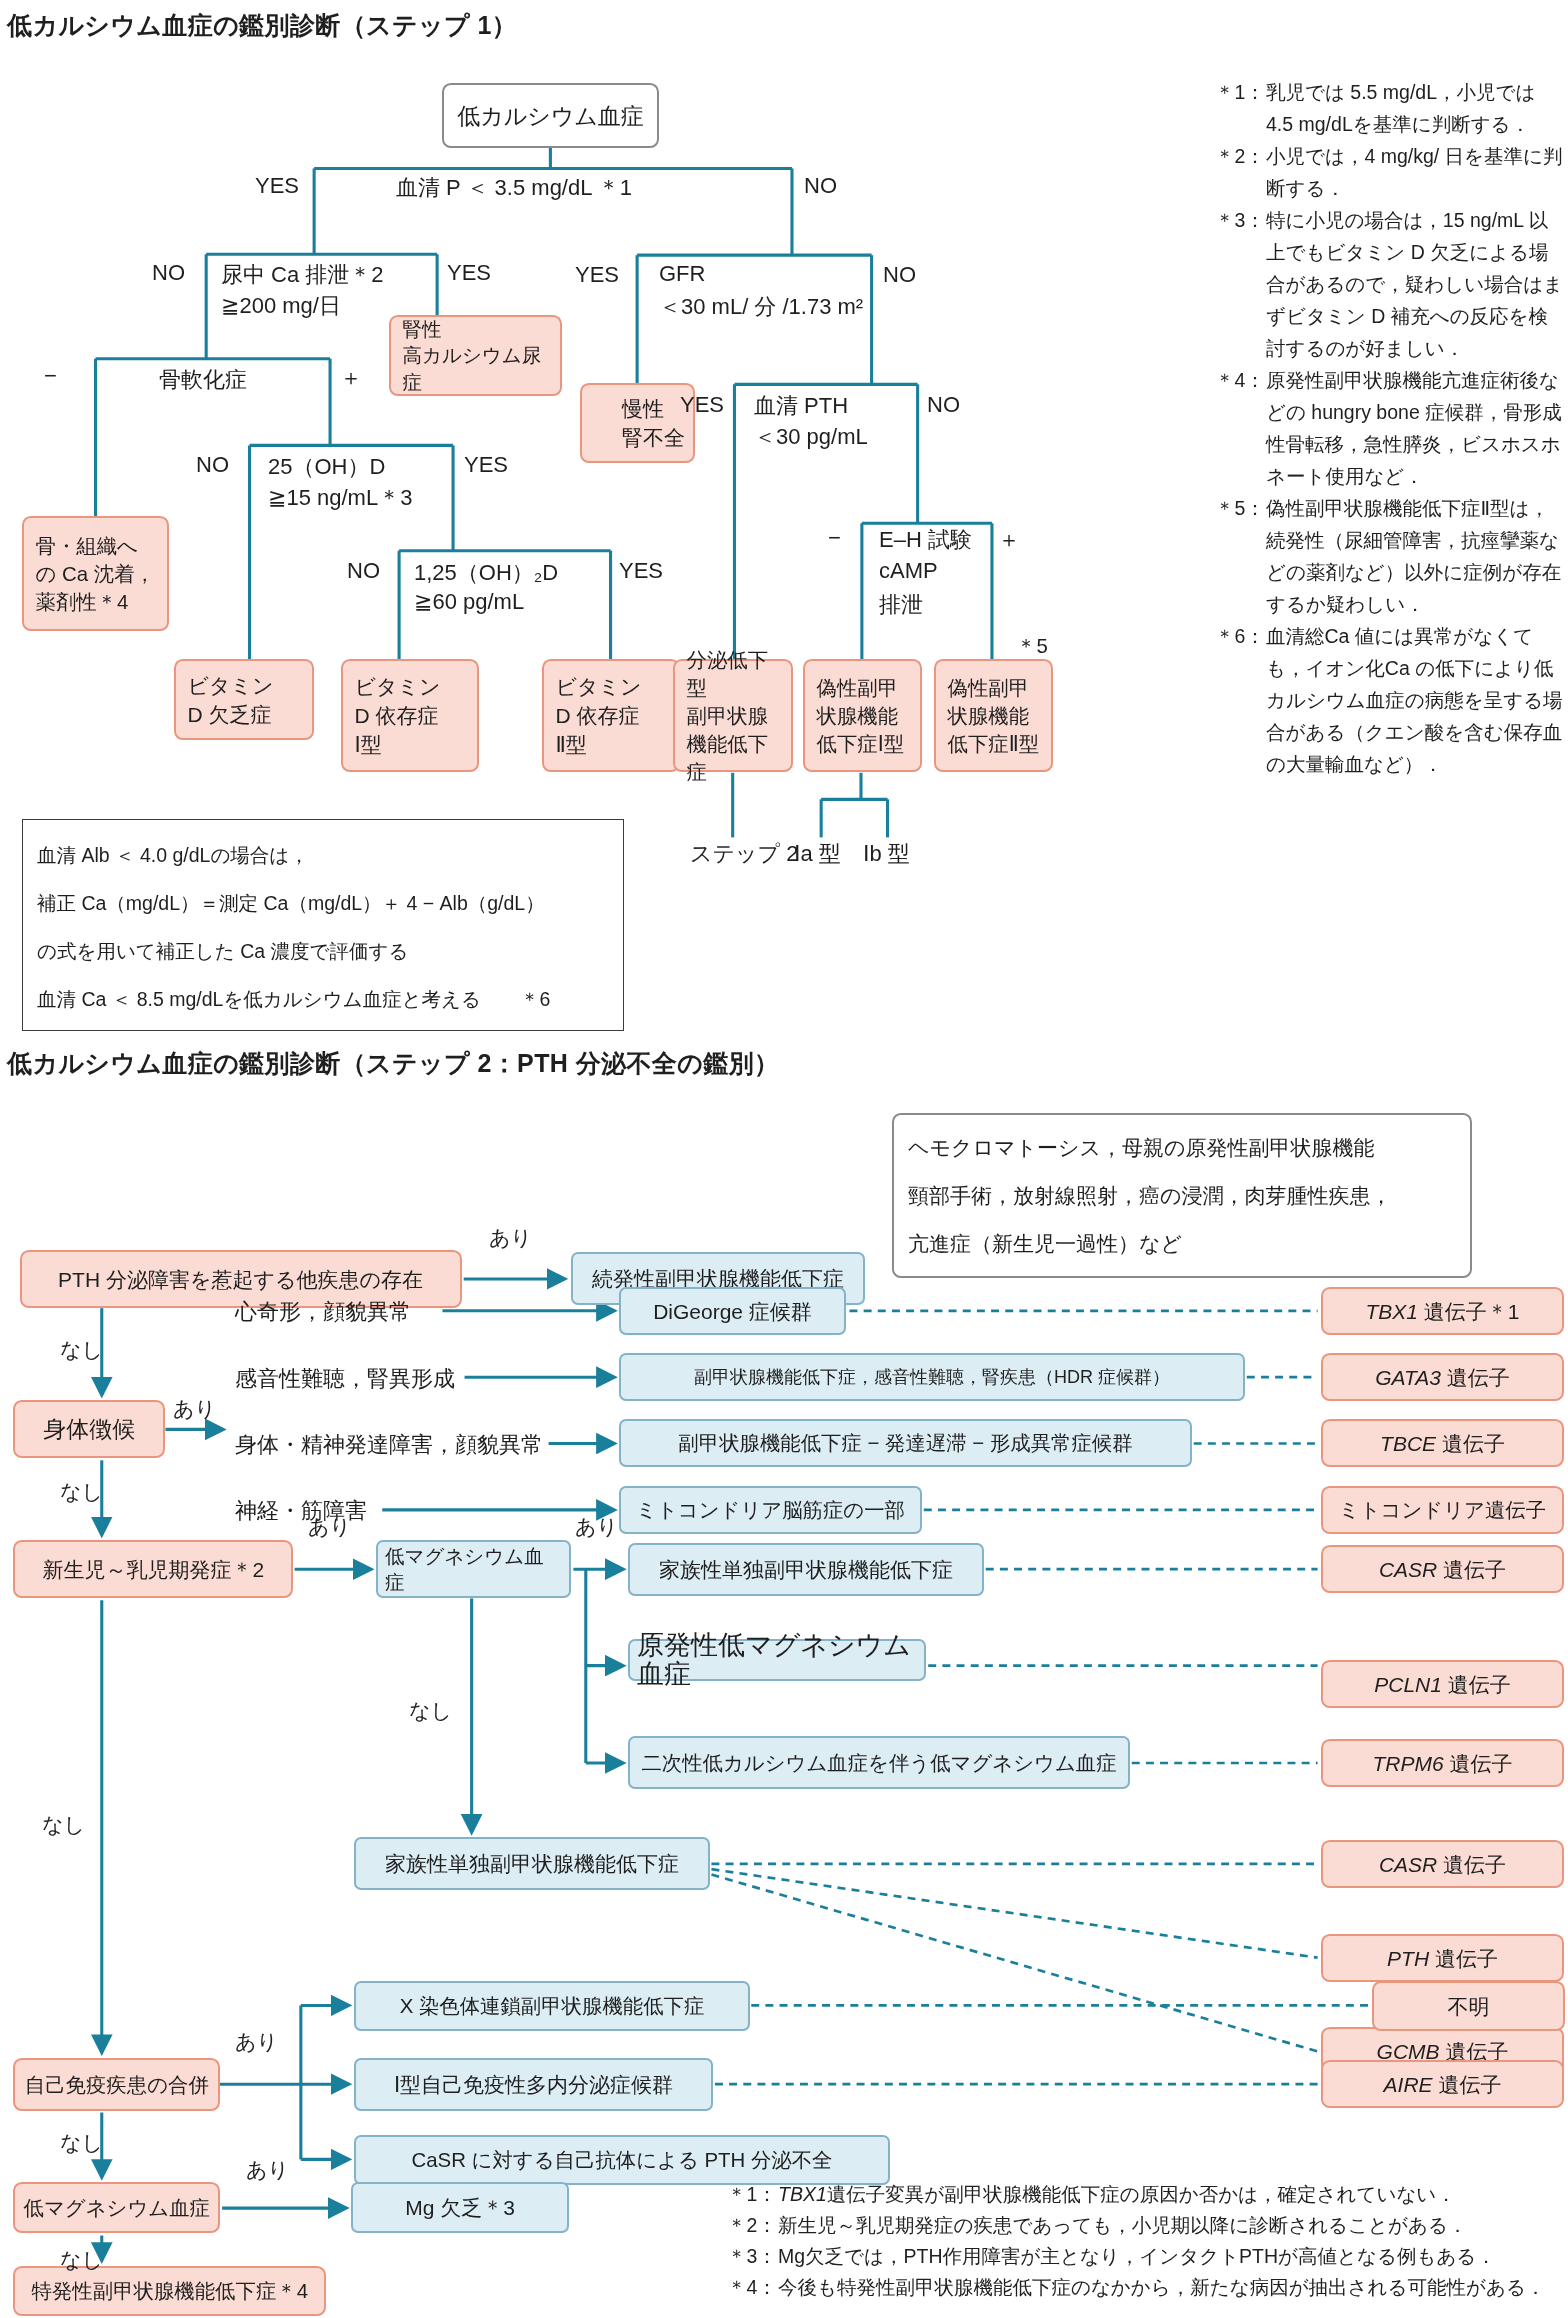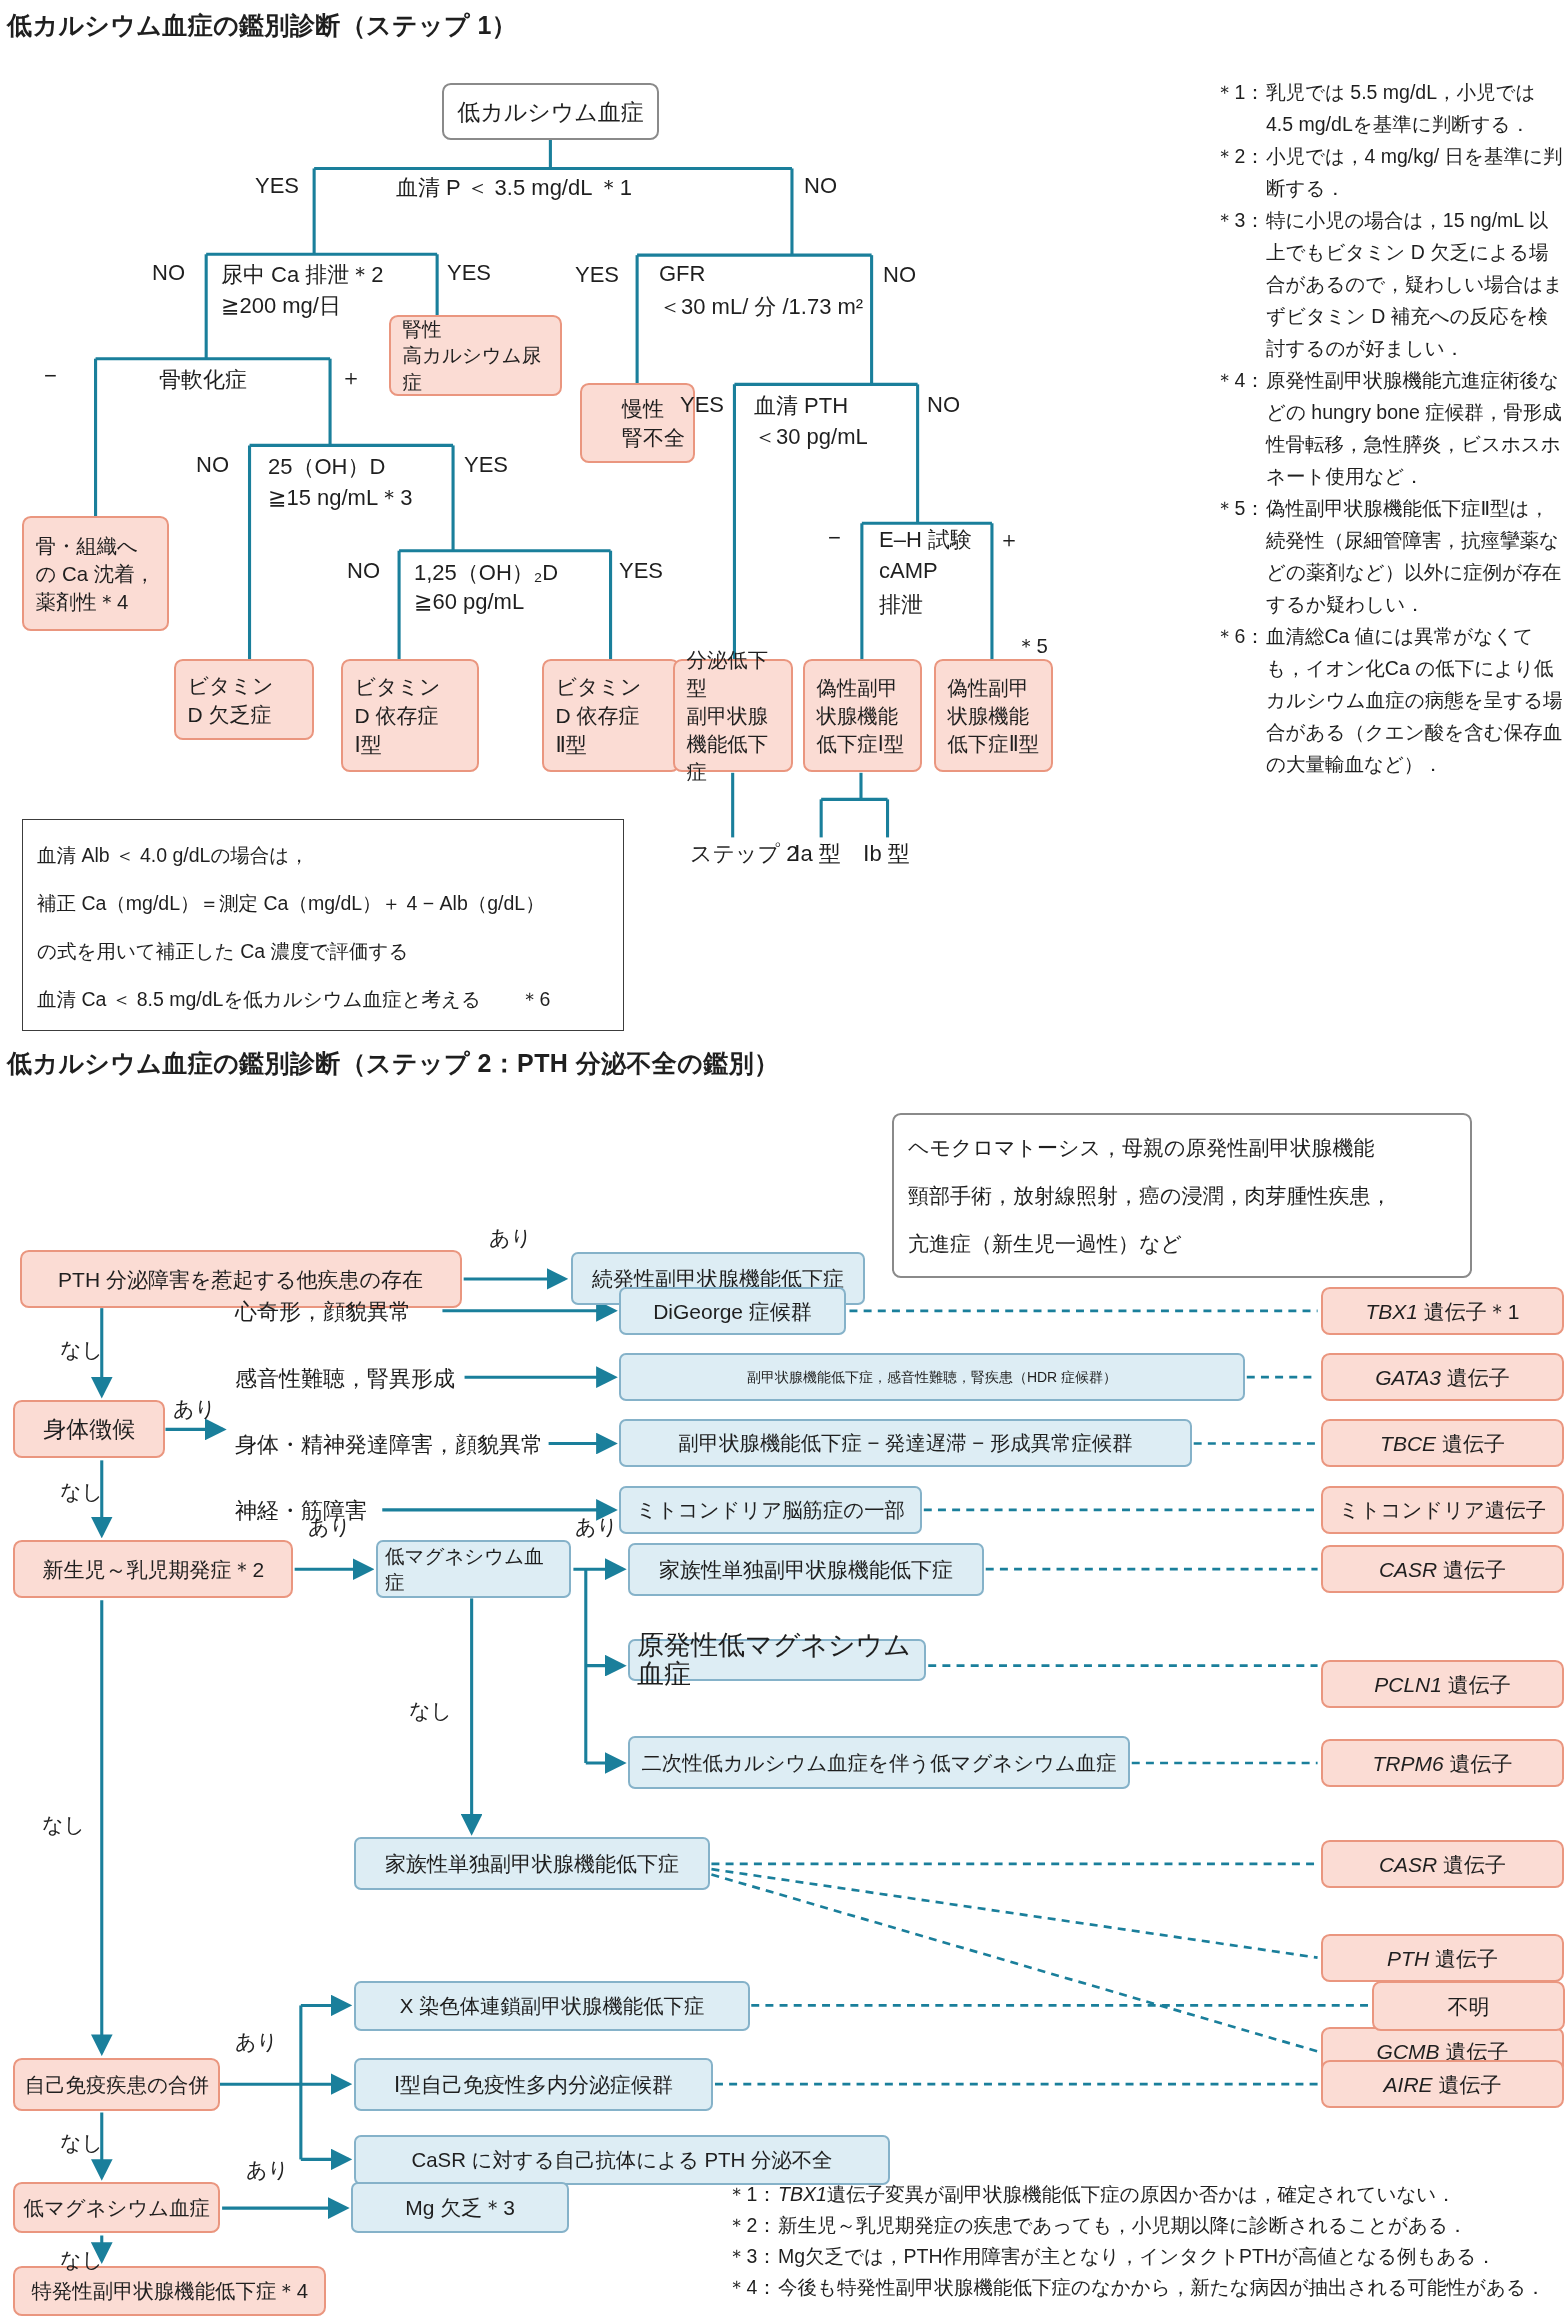--- a/index.html
+++ b/index.html
@@ -97,21 +97,21 @@
     <line x1="1049" y1="1882" x2="1489" y2="1882" stroke="#1a7f9b" stroke-width="3" stroke-dasharray="9 7"></line>
     <line x1="1279" y1="1992" x2="1489" y2="1992" stroke="#1a7f9b" stroke-width="3" stroke-dasharray="9 7"></line>
     <line x1="804" y1="2106" x2="1489" y2="2106" stroke="#1a7f9b" stroke-width="3" stroke-dasharray="9 7"></line>
     <line x1="804" y1="2112" x2="1489" y2="2212" stroke="#1a7f9b" stroke-width="3" stroke-dasharray="9 7"></line>
     <line x1="804" y1="2118" x2="1489" y2="2318" stroke="#1a7f9b" stroke-width="3" stroke-dasharray="9 7"></line>
     <line x1="849" y1="2266" x2="1546" y2="2266" stroke="#1a7f9b" stroke-width="3" stroke-dasharray="9 7"></line>
     <line x1="808" y1="2355" x2="1489" y2="2355" stroke="#1a7f9b" stroke-width="3" stroke-dasharray="9 7"></line>
   </svg>
 
 <div id="boxes">
-    <div class="bx outline center" style="left: 442px; top: 83px; width: 217px; height: 57px; font-size: 23px;">
+    <div class="bx outline center" style="left: 442px; top: 83px; width: 217px; height: 65px; font-size: 23px;">
       <div style="line-height: 32px;">低カルシウム血症</div>
     </div>
     <div class="bx pink left" style="left: 389px; top: 315px; width: 173px; height: 81px; font-size: 19.5px;">
       <div style="line-height: 26.5px;">腎性</div>
       <div style="line-height: 26.5px;">高カルシウム尿症</div>
     </div>
     <div class="bx pink left" style="left: 580px; top: 383px; width: 115px; height: 80px; font-size: 21px; padding-left: 40px;">
       <div style="line-height: 29px;">慢性</div>
       <div style="line-height: 29px;">腎不全</div>
     </div>
@@ -165,21 +165,21 @@
       <div style="line-height: 48px;">ヘモクロマトーシス，母親の原発性副甲状腺機能</div>
       <div style="line-height: 48px;">頸部手術，放射線照射，癌の浸潤，肉芽腫性疾患，</div>
       <div style="line-height: 48px;">亢進症（新生児一過性）など</div>
     </div>
     <div class="bx pink center" style="left: 13.3px; top: 1400px; width: 152px; height: 58px; font-size: 23px;">
       <div style="line-height: 32px;">身体徴候</div>
     </div>
     <div class="bx blue center" style="left: 619px; top: 1287px; width: 227px; height: 48px; font-size: 21px;">
       <div style="line-height: 29px;">DiGeorge 症候群</div>
     </div>
-    <div class="bx blue center" style="left: 619px; top: 1353px; width: 626px; height: 48px; font-size: 14px;">
+    <div class="bx blue center" style="left: 619px; top: 1353px; width: 626px; height: 48px; font-size: 18px;">
       <div style="line-height: 28px;">副甲状腺機能低下症，感音性難聴，腎疾患（HDR 症候群）</div>
     </div>
     <div class="bx blue center" style="left: 619px; top: 1419px; width: 573px; height: 48px; font-size: 20.4px;">
       <div style="line-height: 28px;">副甲状腺機能低下症 − 発達遅滞 − 形成異常症候群</div>
     </div>
     <div class="bx blue center" style="left: 619px; top: 1486px; width: 303px; height: 48px; font-size: 20.4px;">
       <div style="line-height: 28px;">ミトコンドリア脳筋症の一部</div>
     </div>
     <div class="bx pink center" style="left: 1321px; top: 1287px; width: 243px; height: 48px; font-size: 21px;">
       <div style="line-height: 29px;"><i>TBX1</i> 遺伝子＊1</div>

